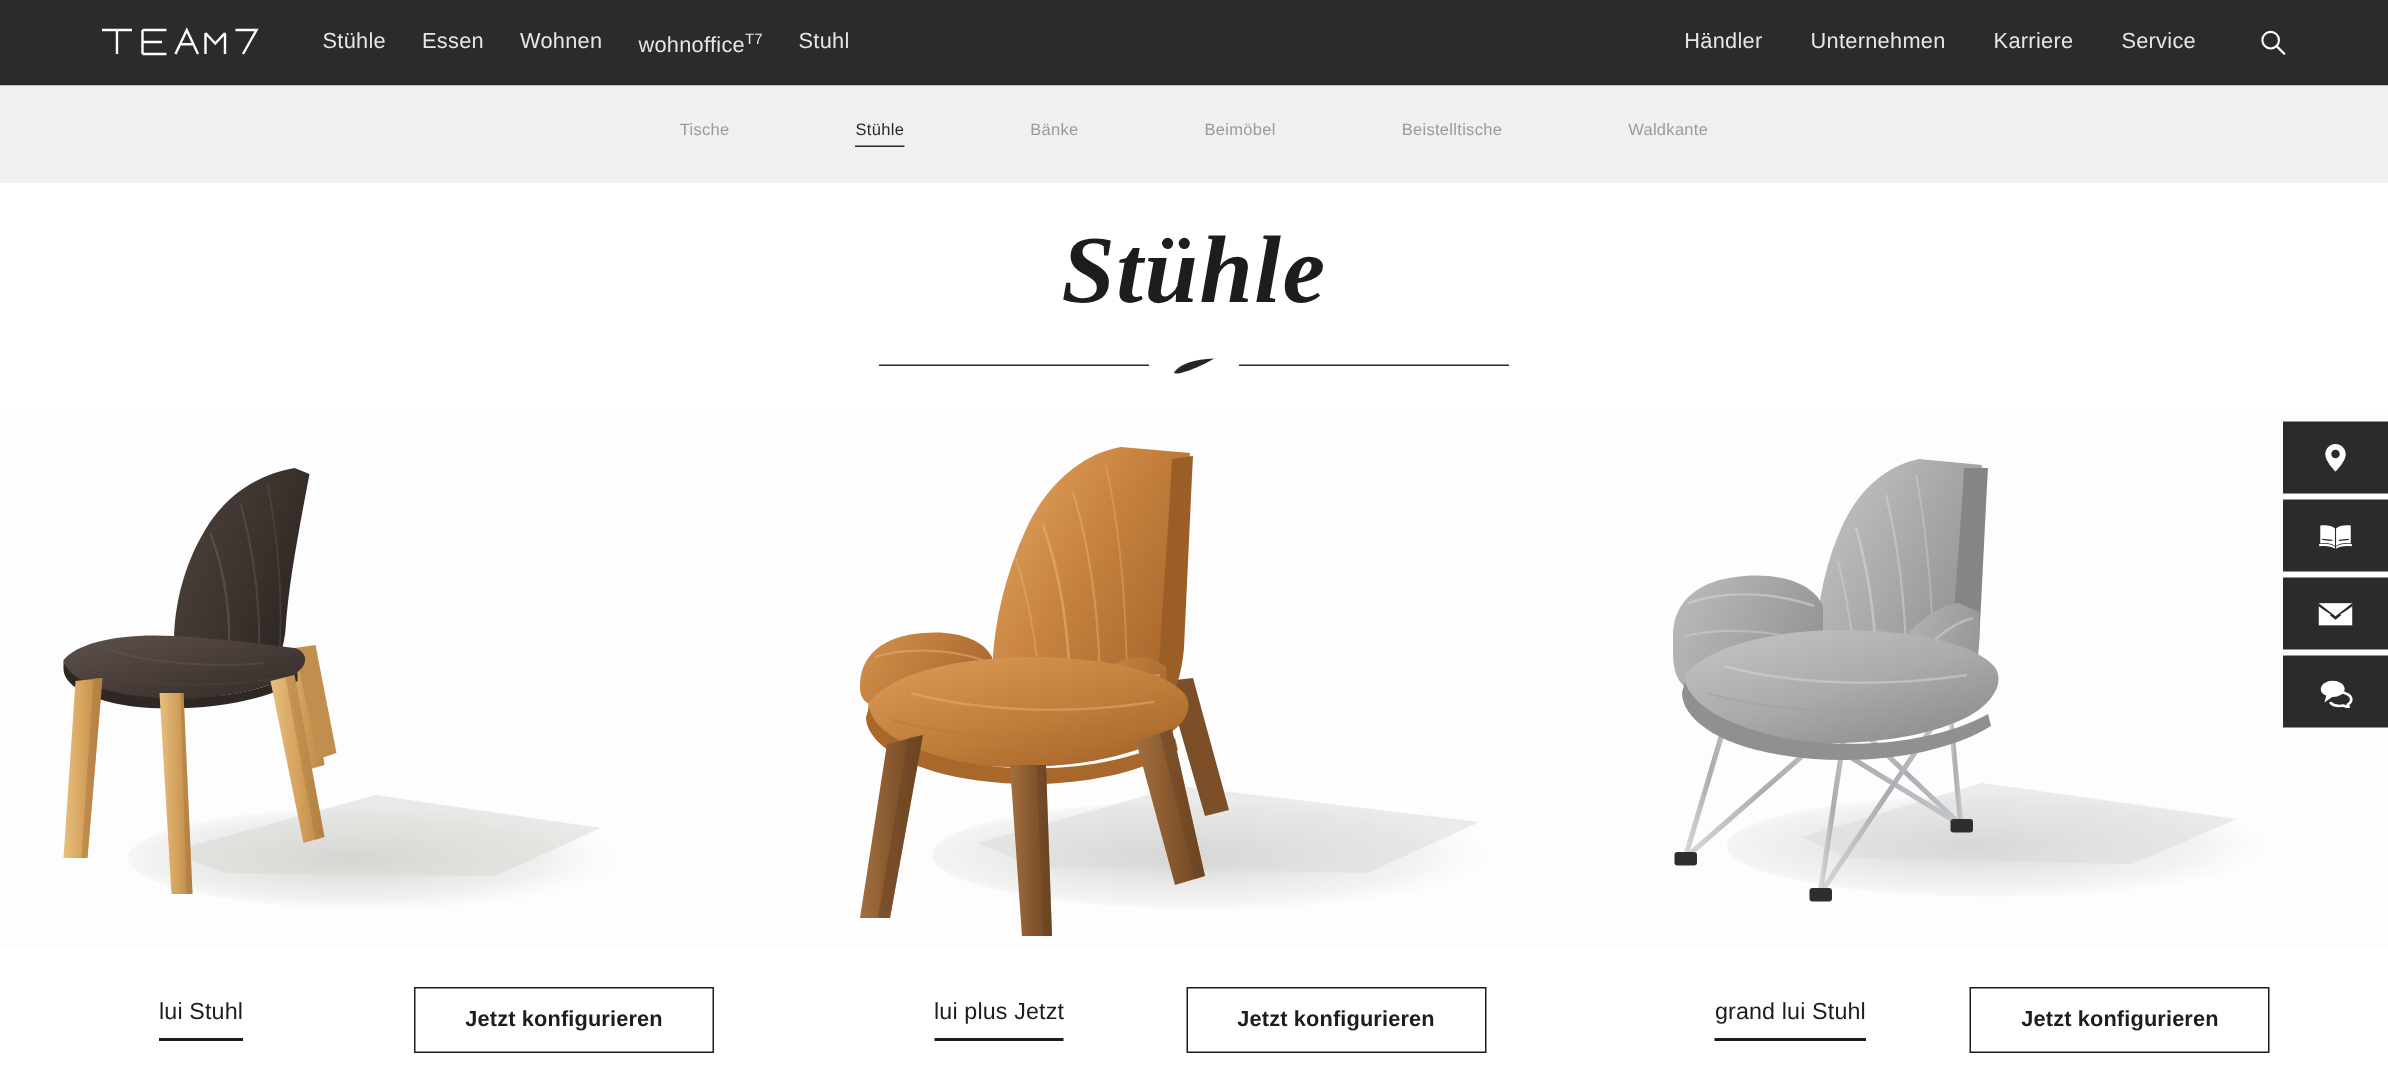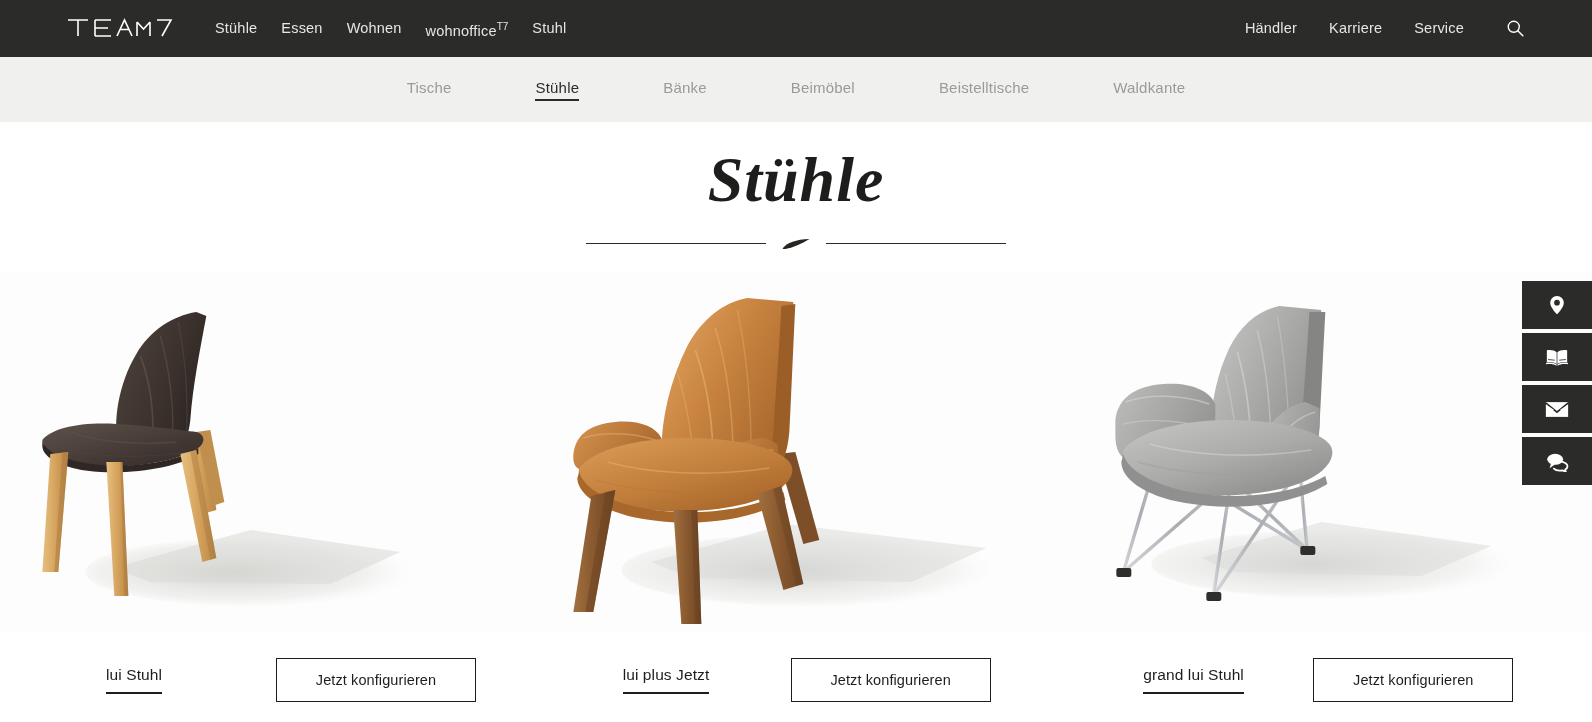--- a/index.html
+++ b/index.html
@@ -103,21 +103,21 @@
     display: flex;
     align-items: center;
     justify-content: center;
   }
   .subnav-inner {
     display: flex;
     align-items: center;
   }
   .subnav .subitem {
     color: #9a9a98;
-    font-size: 15px;
+    font-size: 11px;
     letter-spacing: 0.2px;
     text-decoration: none;
     margin: 16px 42px;
     position: relative;
     padding-bottom: 5px;
     white-space: nowrap;
     cursor: pointer;
   }
   .subnav .subitem.active {
     color: #2b2b2a;
@@ -222,21 +222,21 @@
     position: absolute;
     left: 276px;
     bottom: -8px;
     width: 200px;
     height: 44px;
     border: 1.5px solid #1d1d1b;
     background: transparent;
     color: #1d1d1b;
     font-family: "Liberation Sans", sans-serif;
     font-size: 14.5px;
-    font-weight: normal;
+    font-weight: bold;
     letter-spacing: 0.1px;
     cursor: pointer;
     display: flex;
     align-items: center;
     justify-content: center;
   }
   .card:nth-child(2) .config-btn { left: 260px; }
   .card:nth-child(3) .config-btn { left: 252px; }
 
   
@@ -287,20 +287,21 @@
     <nav class="mainnav">
       <a class="navitem"><span>Stühle</span></a>
       <a class="navitem"><span>Essen</span></a>
       <a class="navitem"><span>Wohnen</span></a>
       <a class="navitem"><span>wohnoffice</span><sup>T7</sup></a>
       <a class="navitem"><span>Stuhl</span></a>
     </nav>
 
     <nav class="rightnav">
       <a class="navitem">Händler</a>
+      <a class="navitem">Unternehmen</a>
       <a class="navitem">Karriere</a>
       <a class="navitem">Service</a>
       <div class="search-btn">
         <svg viewBox="0 0 22 22" width="19" height="19" aria-hidden="true">
           <circle cx="9" cy="9" r="6.4" fill="none" stroke="#ffffff" stroke-width="1.6"></circle>
           <line x1="13.6" y1="13.6" x2="19.5" y2="19.5" stroke="#ffffff" stroke-width="1.7" stroke-linecap="round"></line>
         </svg>
       </div>
     </nav>
   </div>

